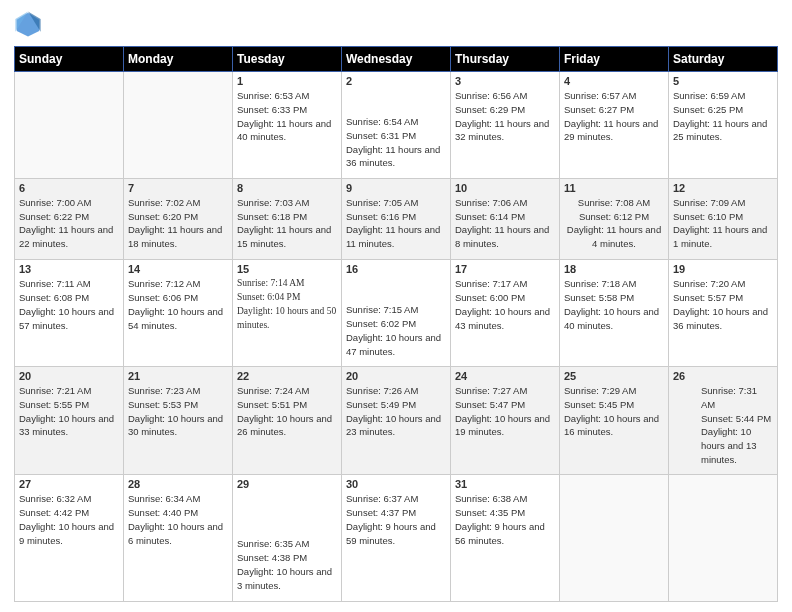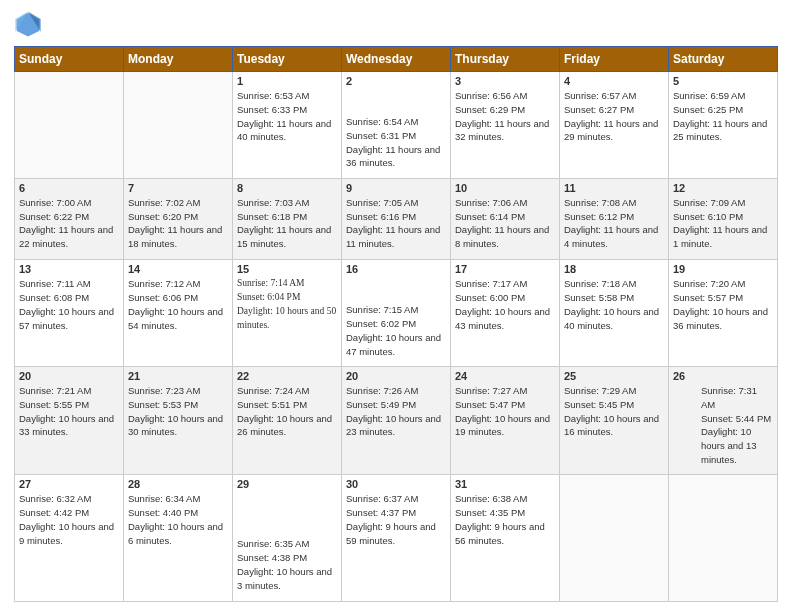--- a/index.html
+++ b/index.html
@@ -56,21 +56,21 @@
       color: #555;
     }
     .calendar {
       flex: 1;
       border: 1px solid #ccc;
       border-collapse: collapse;
       width: 100%;
       table-layout: fixed;
     }
     .calendar th {
-      background-color: #a16207;
+      background-color: #000000;
       color: #fff;
       font-size: 12px;
       font-weight: bold;
       padding: 5px 4px;
       text-align: left;
       border: 1px solid #3a5fa8;
     }
     .calendar td {
       border: 1px solid #ccc;
       vertical-align: top;
@@ -192,21 +192,21 @@
 Daylight: 11 hours and 11 minutes.</div>
           </td>
           <td>
             <span class="day-num">10</span>
             <div class="day-info" style="white-space: pre-line;">Sunrise: 7:06 AM
 Sunset: 6:14 PM
 Daylight: 11 hours and 8 minutes.</div>
           </td>
           <td>
             <span class="day-num">11</span>
-            <div class="day-info" style="white-space: pre-line;">Sunrise: 7:08 AM
+            <div class="day-info" style="white-space: pre-line; text-align: center;">Sunrise: 7:08 AM
 Sunset: 6:12 PM
 Daylight: 11 hours and 4 minutes.</div>
           </td>
           <td>
             <span class="day-num">12</span>
             <div class="day-info" style="white-space: pre-line;">Sunrise: 7:09 AM
 Sunset: 6:10 PM
 Daylight: 11 hours and 1 minute.</div>
           </td>
         </tr>

